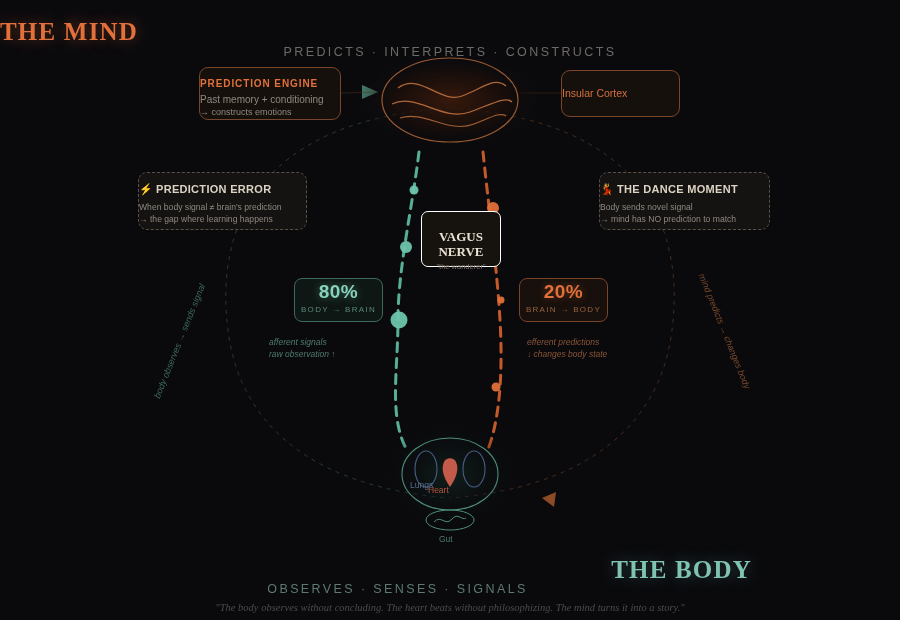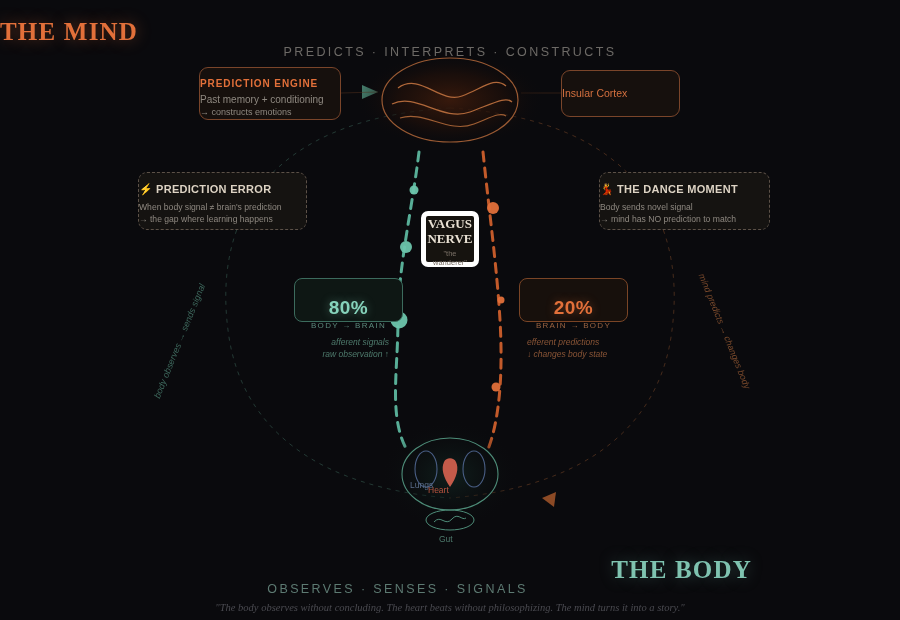--- a/index.html
+++ b/index.html
@@ -62,46 +62,46 @@
 
   .perr-box{left:138px;top:172px;width:169px;height:58px;padding-top:10px;}
   .dance-box{left:599px;top:172px;width:171px;height:58px;padding-top:10px;}
   .cal-title{font-size:11px;font-weight:bold;color:#ddd3c4;letter-spacing:.3px;}
   .cal-emoji{font-size:11px;margin-right:3px;}
   .cal-l1{font-size:8.6px;color:#8e8880;margin-top:6px;}
   .cal-l2{font-size:8.6px;color:#8e8880;margin-top:2px;}
 
   
   .vagus-box{
-    left:421px;top:211px;width:58px;height:56px;
-    border:5px solid #ffffff;border-radius:7px;background:#16130f;
-    padding-top:0;box-sizing:border-box;text-align:center;
+    left:421px;top:211px;width:80px;height:56px;
+    border:1px solid #ffffff;border-radius:7px;background:#16130f;
+    padding-top:17px;box-sizing:border-box;text-align:center;
   }
   .vagus-n1,.vagus-n2{
     font-family:"Liberation Serif", serif;
     font-size:13px;font-weight:bold;color:#e8e0d2;line-height:15px;
   }
   .vagus-sub{font-size:7.5px;color:#7a7066;margin-top:3px;}
 
   
   .pct-card{
-    width:109px;height:44px;border-radius:8px;box-sizing:border-box;
-    text-align:center;padding-top:18px;
+    width:89px;height:44px;border-radius:8px;box-sizing:border-box;
+    text-align:center;padding-top:2px;
   }
   .pct-left{left:294px;top:278px;border:1px solid #3c6b5d;background:#0e1714;}
   .pct-right{left:519px;top:278px;border:1px solid #7a4526;background:#17100c;}
   .pct-num{font-size:19px;font-weight:bold;letter-spacing:.5px;}
   .pct-lab{font-size:8px;letter-spacing:1.3px;margin-top:2px;}
   .pct-left .pct-num{color:#86d3bb;text-shadow:0 0 10px rgba(134,211,187,.4);}
   .pct-left .pct-lab{color:#5b897c;}
   .pct-right .pct-num{color:#e2703a;text-shadow:0 0 10px rgba(226,112,58,.4);}
   .pct-right .pct-lab{color:#9a6340;}
 
   .flow-note{font-size:8.5px;font-style:italic;line-height:12px;}
-  .fn-left{left:269px;top:336px;width:120px;text-align:right;color:#4e7a6c;}
+  .fn-left{left:269px;top:336px;width:120px;text-align:left;color:#4e7a6c;}
   .fn-right{left:527px;top:336px;width:130px;text-align:left;color:#8a5536;}
 
   
   .organ-lab{font-size:8.5px;}
   .lungs-lab{left:410px;top:480px;color:#5a6d8a;}
   .heart-lab{left:428px;top:485px;color:#b9543f;}
   .gut-lab{left:439px;top:534px;color:#4e7a6c;}
 
   
   .arc-lab{

